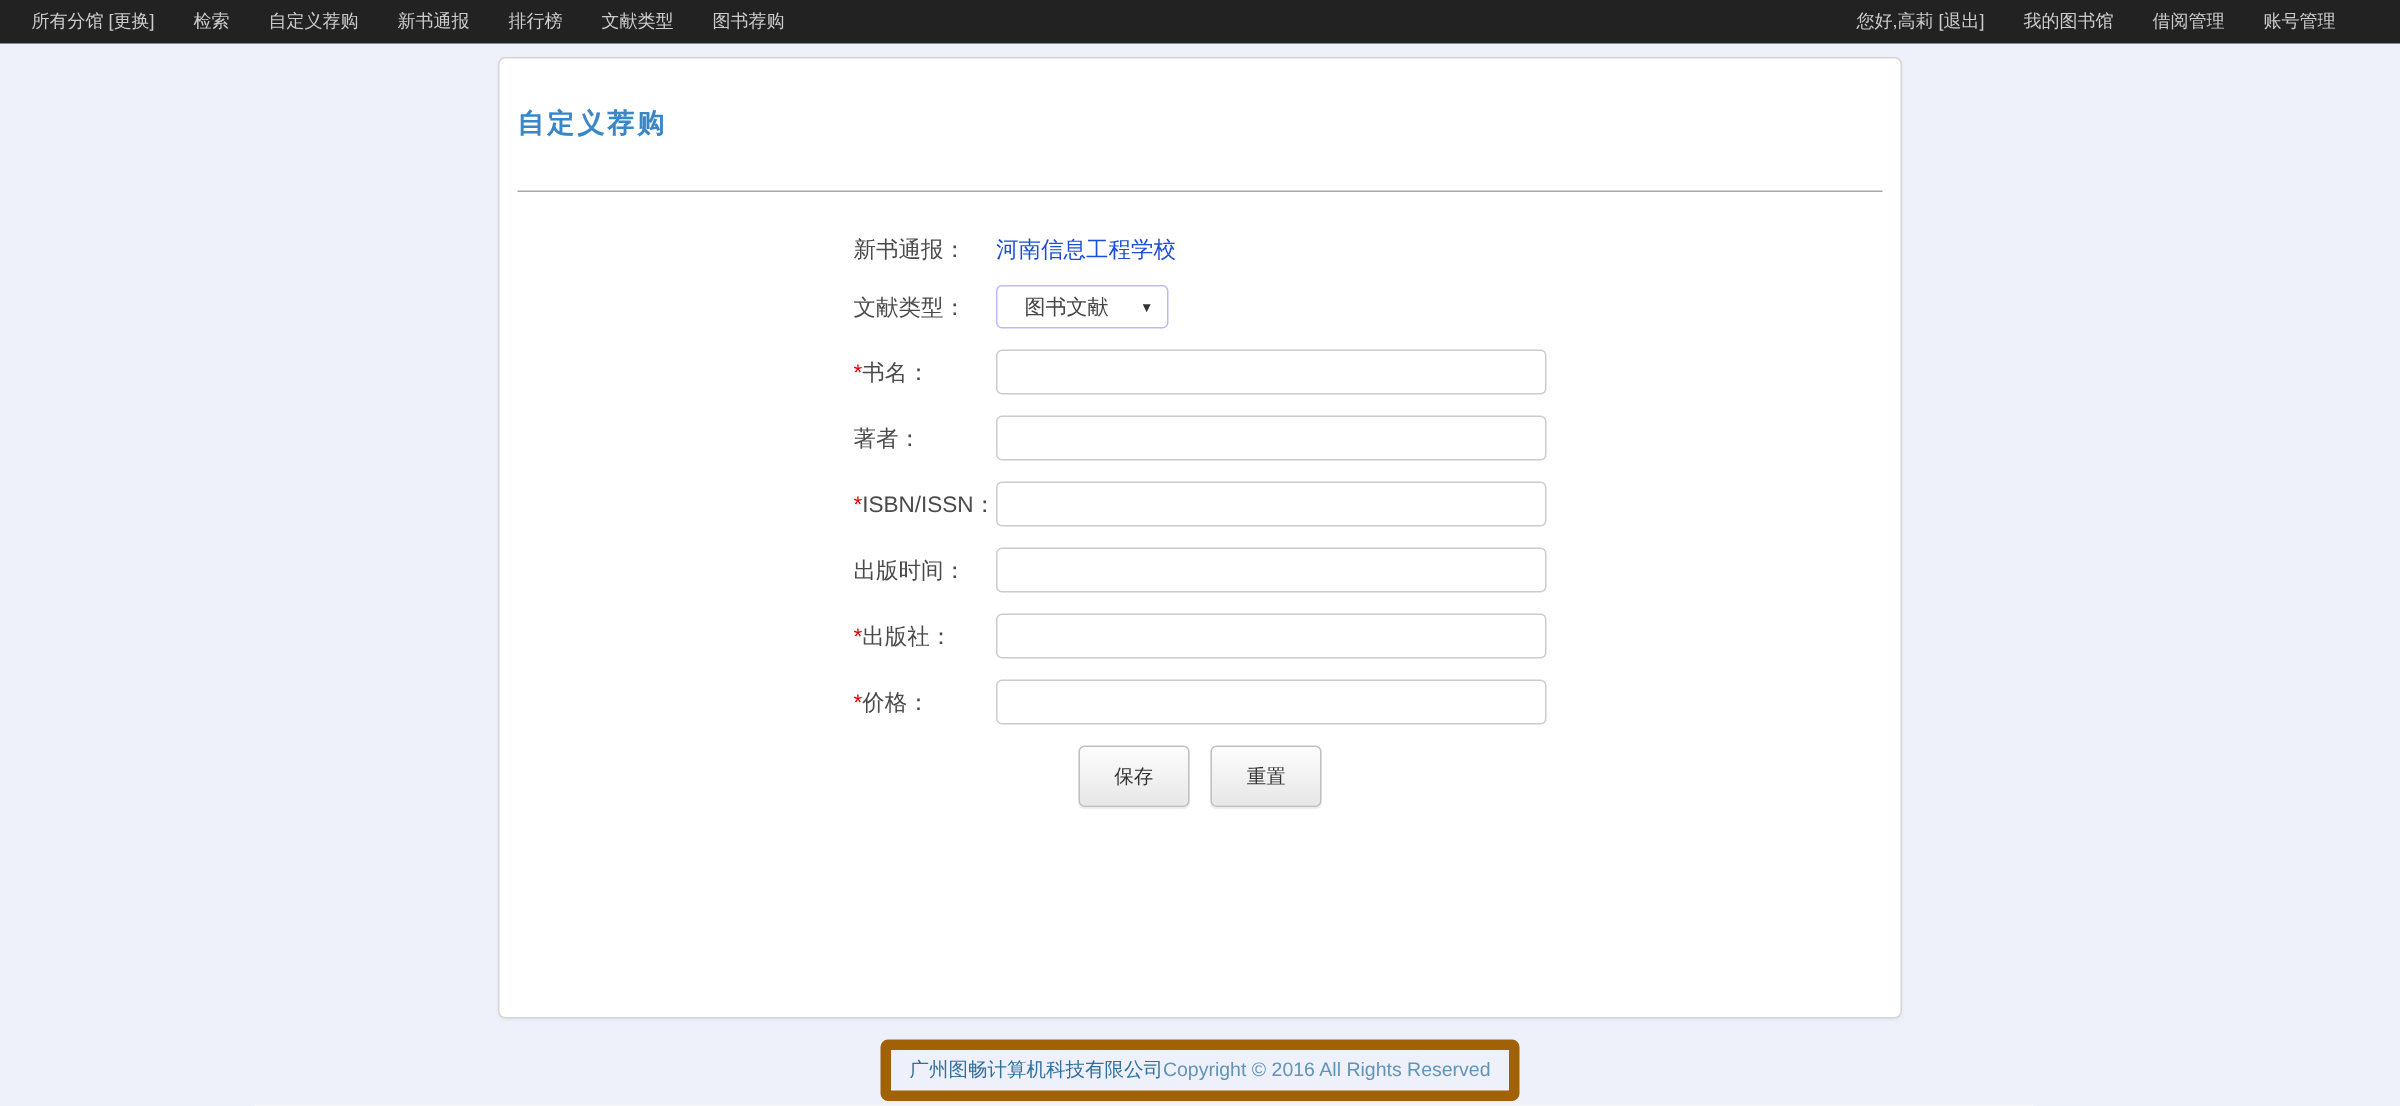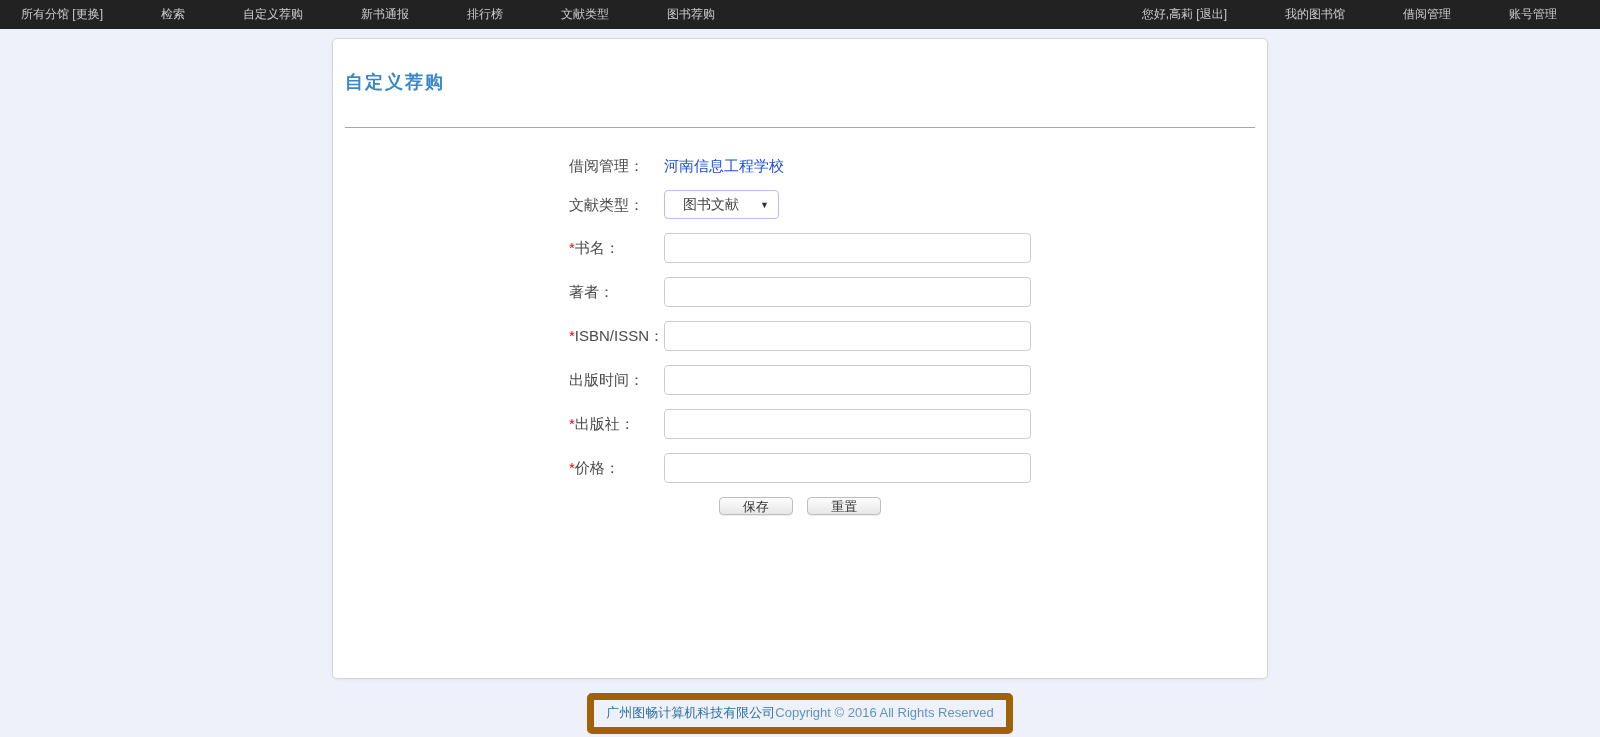--- a/index.html
+++ b/index.html
@@ -12,21 +12,21 @@
 
   
   .navbar {
     height: 29px;
     background: #222222;
     display: flex;
     justify-content: space-between;
     align-items: center;
     padding: 0 30px 0 8px;
   }
-  .nav-group { display: flex; align-items: center; gap: 32px; }
+  .nav-group { display: flex; align-items: center; }
   .nav-item {
     color: #cccccc;
     font-size: 12px;
     padding: 0 13px;
     line-height: 29px;
     cursor: pointer;
     white-space: nowrap;
   }
 
   
@@ -115,21 +115,21 @@
     font-family: "Liberation Sans", "DejaVu Sans", sans-serif;
     resize: none;
     outline: none;
   }
 
   
   .button-row { text-align: center; margin-top: 12px; }
   .btn {
     display: inline-block;
     min-width: 74px;
-    height: 18px;
+    height: 41px;
     margin: 0 5px;
     background: linear-gradient(#fdfdfd, #e7e7e7);
     border: 1px solid #bfbfbf;
     border-radius: 4px;
     font-size: 13px;
     color: #333333;
     cursor: pointer;
     box-shadow: 0 1px 1px rgba(0,0,0,0.08);
     font-family: Liberation Serif, serif;
   }
@@ -173,21 +173,21 @@
 </div>
 
 <div class="page">
   <div class="card">
     <div class="card-title">自定义荐购</div>
     <hr class="divider">
 
     <div class="form-area">
 
       <div class="form-row">
-        <div class="form-label"><span>借阅管理：</span></div>
+        <div class="form-label"><span>新书通报：</span></div>
         <div class="form-static">河南信息工程学校</div>
       </div>
 
       <div class="form-row">
         <div class="form-label"><span>文献类型：</span></div>
         <div class="select-box">
           <span class="select-text">图书文献</span>
           <span class="caret">▼</span>
         </div>
       </div>

